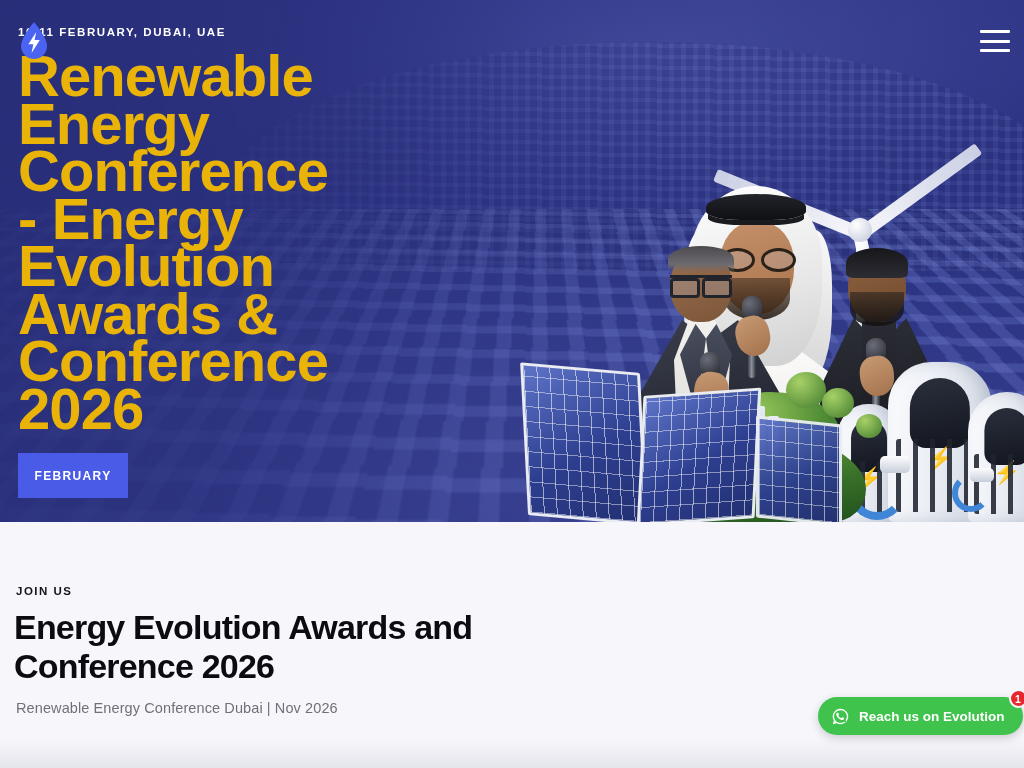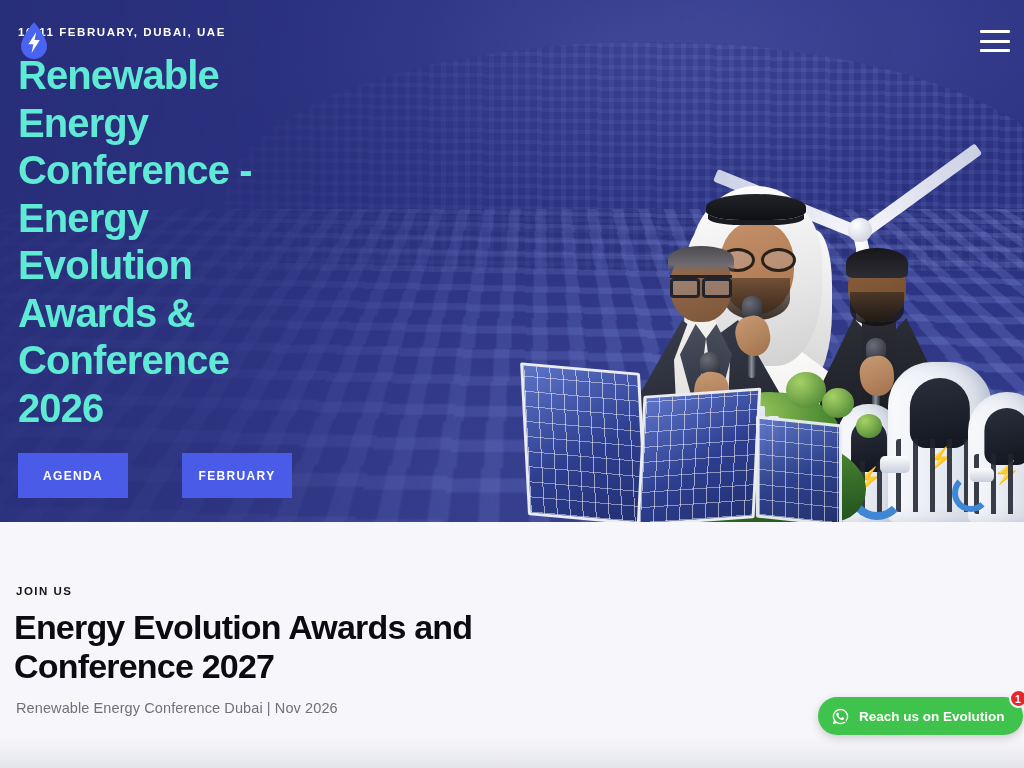--- a/index.html
+++ b/index.html
@@ -356,24 +356,24 @@
     z-index: 6; cursor: pointer;
   }
   .hamburger span {
     display: block; height: 3px; width: 100%;
     background: #ffffff; border-radius: 1px;
   }
 
   
   .hero-copy { position: absolute; left: 18px; top: 52px; z-index: 5; width: 300px; }
   .hero-title {
-    font-size: 40px;
+    font-size: 58px;
     line-height: 47.5px;
     font-weight: 700;
-    color: #5eead4;
+    color: #eab308;
     letter-spacing: -0.9px;
   }
   .hero-actions {
     position: absolute; left: 18px; top: 453px; z-index: 5;
     display: flex; gap: 54px;
   }
   .btn {
     display: inline-flex; align-items: center; justify-content: center;
     width: 110px; height: 45px;
     background: #4a5be8;
@@ -549,28 +549,27 @@
       <span></span>
       <span></span>
       <span></span>
     </div>
 
     <div class="hero-copy">
       <h1 class="hero-title">Renewable Energy Conference - Energy Evolution Awards &amp; Conference 2026</h1>
     </div>
 
     <div class="hero-actions">
-      <button class="btn">AGENDA</button>
       <button class="btn">FEBRUARY</button>
     </div>
   </section>
 
   <section class="section">
     <div class="eyebrow">JOIN US</div>
-    <h2 class="section-title">Energy Evolution Awards and Conference 2027</h2>
+    <h2 class="section-title">Energy Evolution Awards and Conference 2026</h2>
     <div class="section-sub">Renewable Energy Conference Dubai | Nov 2026</div>
   </section>
 
   <div class="wa-wrap">
     <button class="wa-btn">
       <svg width="19" height="19" viewBox="0 0 24 24" aria-hidden="true">
         <path fill="#ffffff" d="M12 2.2A9.77 9.77 0 0 0 3.6 17l-1.3 4.8 4.93-1.29A9.77 9.77 0 1 0 12 2.2Zm0 1.75a8.02 8.02 0 0 1 6.75 12.3l-.25.38.73 2.66-2.73-.72-.36.22A8.02 8.02 0 1 1 12 3.95Z"></path>
         <path fill="#ffffff" d="M9.2 7.55c-.18-.42-.37-.43-.55-.44h-.47a.9.9 0 0 0-.65.3 2.74 2.74 0 0 0-.86 2.04c0 1.2.88 2.37 1 2.53.12.16 1.7 2.72 4.2 3.7 2.07.82 2.5.66 2.95.62.45-.04 1.45-.6 1.66-1.17.2-.58.2-1.07.14-1.18-.06-.1-.22-.16-.47-.28-.24-.13-1.45-.72-1.67-.8-.23-.08-.39-.12-.55.12-.16.25-.63.8-.77.96-.14.16-.28.18-.53.06a6.68 6.68 0 0 1-1.96-1.21 7.4 7.4 0 0 1-1.36-1.69c-.14-.25-.01-.38.11-.5.11-.11.25-.29.37-.43.13-.15.17-.25.25-.41.08-.17.04-.31-.02-.43-.06-.12-.55-1.33-.76-1.82Z"></path>
       </svg>
       <span>Reach us on Evolution</span>

